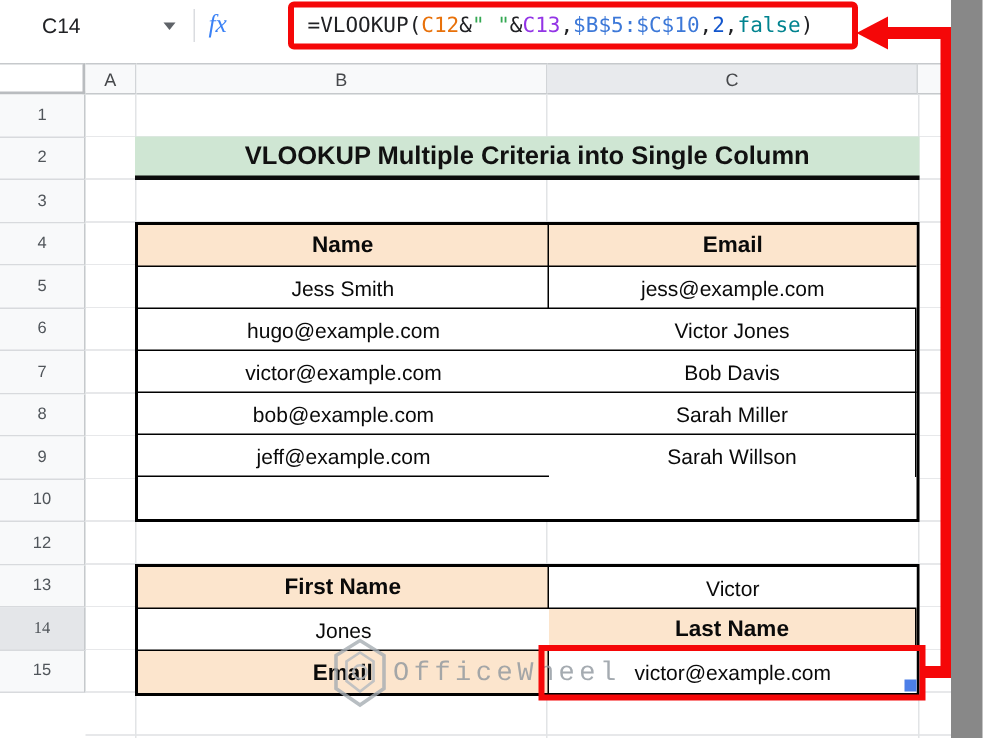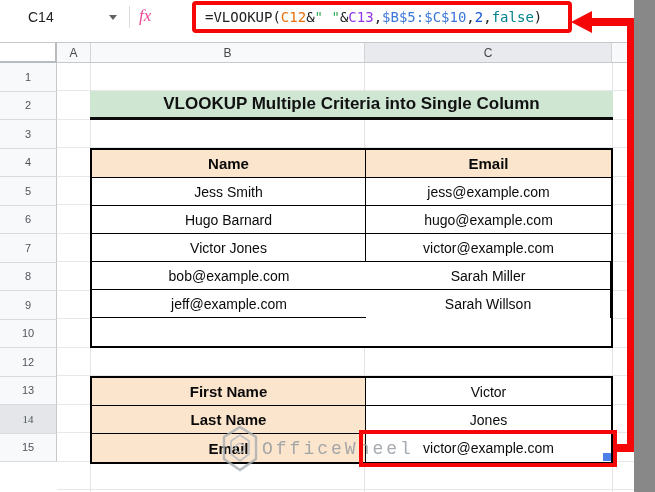--- a/index.html
+++ b/index.html
@@ -4,21 +4,21 @@
 <style>
   * { margin:0; padding:0; box-sizing:border-box; }
   body { background:#888; font-family:"Liberation Sans", sans-serif; }
   #screen { position:relative; width:634px; height:492px; background:#fff; overflow:hidden; }
 
   
   .fbar { position:absolute; left:0; top:0; width:655px; height:42px; background:#fff; }
   .namebox { position:absolute; left:0; top:0; width:128px; height:33px; display:flex; align-items:center; padding-left:28px; font-size:14px; color:#202124; cursor:pointer; }
   .nb-caret { position:absolute; left:109px; top:15px; width:0; height:0; border-left:4px solid transparent; border-right:4px solid transparent; border-top:5px solid #5f6368; }
   .vsep { position:absolute; left:129px; top:6px; width:1px; height:22px; background:#dadce0; }
-  .fx { position:absolute; left:139px; top:6px; font-family:"Liberation Serif", serif; font-style:italic; font-size:17px; color:#ec4899; }
+  .fx { position:absolute; left:139px; top:6px; font-family:"Liberation Serif", serif; font-style:italic; font-size:17px; color:#3b82f6; }
   .fbox { position:absolute; left:192px; top:1px; width:380px; height:32px; border:4px solid #f50708; border-radius:4px; background:#fff; display:flex; align-items:center; padding-left:9px; font-family:"DejaVu Sans Mono", monospace; font-size:14px; white-space:pre; }
   .fbox span { white-space:pre; }
 
   
   .colhdr { position:absolute; top:42px; height:21px; background:#f8f9fa; border-top:1px solid #c6c9cc; border-bottom:1px solid #c6c9cc; border-right:1px solid #d2d5d8; font-size:12px; color:#46484b; display:flex; align-items:center; justify-content:center; cursor:pointer; }
   .colhdr.sel { background:#e8eaed; }
   .corner { position:absolute; left:0; top:42px; width:57px; height:21px; background:#fff; border-right:2px solid #b9bcbf; border-bottom:2px solid #b9bcbf; border-top:1px solid #c6c9cc; }
 
   
   .rowhdrs { position:absolute; left:0; top:63px; width:57px; height:429px; display:flex; flex-direction:column; }
@@ -100,35 +100,35 @@
   <div class="vline" style="left:364px;"></div>
   <div class="vline" style="left:612px;"></div>
 
   <div class="titlebar">VLOOKUP Multiple Criteria into Single Column</div>
 
   <div class="tbl t1">
     <div class="cell hdr colA">Name</div>
     <div class="cell hdr">Email</div>
     <div class="cell colA">Jess Smith</div>
     <div class="cell">jess@example.com</div>
-    <div class="cell colA">Hugo Barnard</div>
     <div class="cell">hugo@example.com</div>
     <div class="cell colA">Victor Jones</div>
     <div class="cell">victor@example.com</div>
+    <div class="cell colA">Bob Davis</div>
     <div class="cell">bob@example.com</div>
     <div class="cell colA">Sarah Miller</div>
     <div class="cell">jeff@example.com</div>
     <div class="cell colA last">Sarah Willson</div>
   </div>
 
   <div class="tbl t2">
     <div class="cell hdr colA">First Name</div>
     <div class="cell">Victor</div>
+    <div class="cell">Jones</div>
     <div class="cell hdr colA">Last Name</div>
-    <div class="cell">Jones</div>
     <div class="cell hdr colA last">Email</div>
     <div class="cell last">victor@example.com</div>
   </div>
 
   <div class="wm">
     <svg width="38" height="48" viewBox="0 0 38 48">
       <path d="M19 2 L35 12 L35 34 L19 45 L3 34 L3 12 Z" fill="none" stroke="#a7aeb4" stroke-width="2.4"></path>
       <path d="M19 10 L28 16 L28 29 L19 36 L10 29 L10 16 Z" fill="none" stroke="#b4bac0" stroke-width="1.8"></path>
       <circle cx="19" cy="23" r="4.5" fill="none" stroke="#b4bac0" stroke-width="1.6"></circle>
     </svg>

